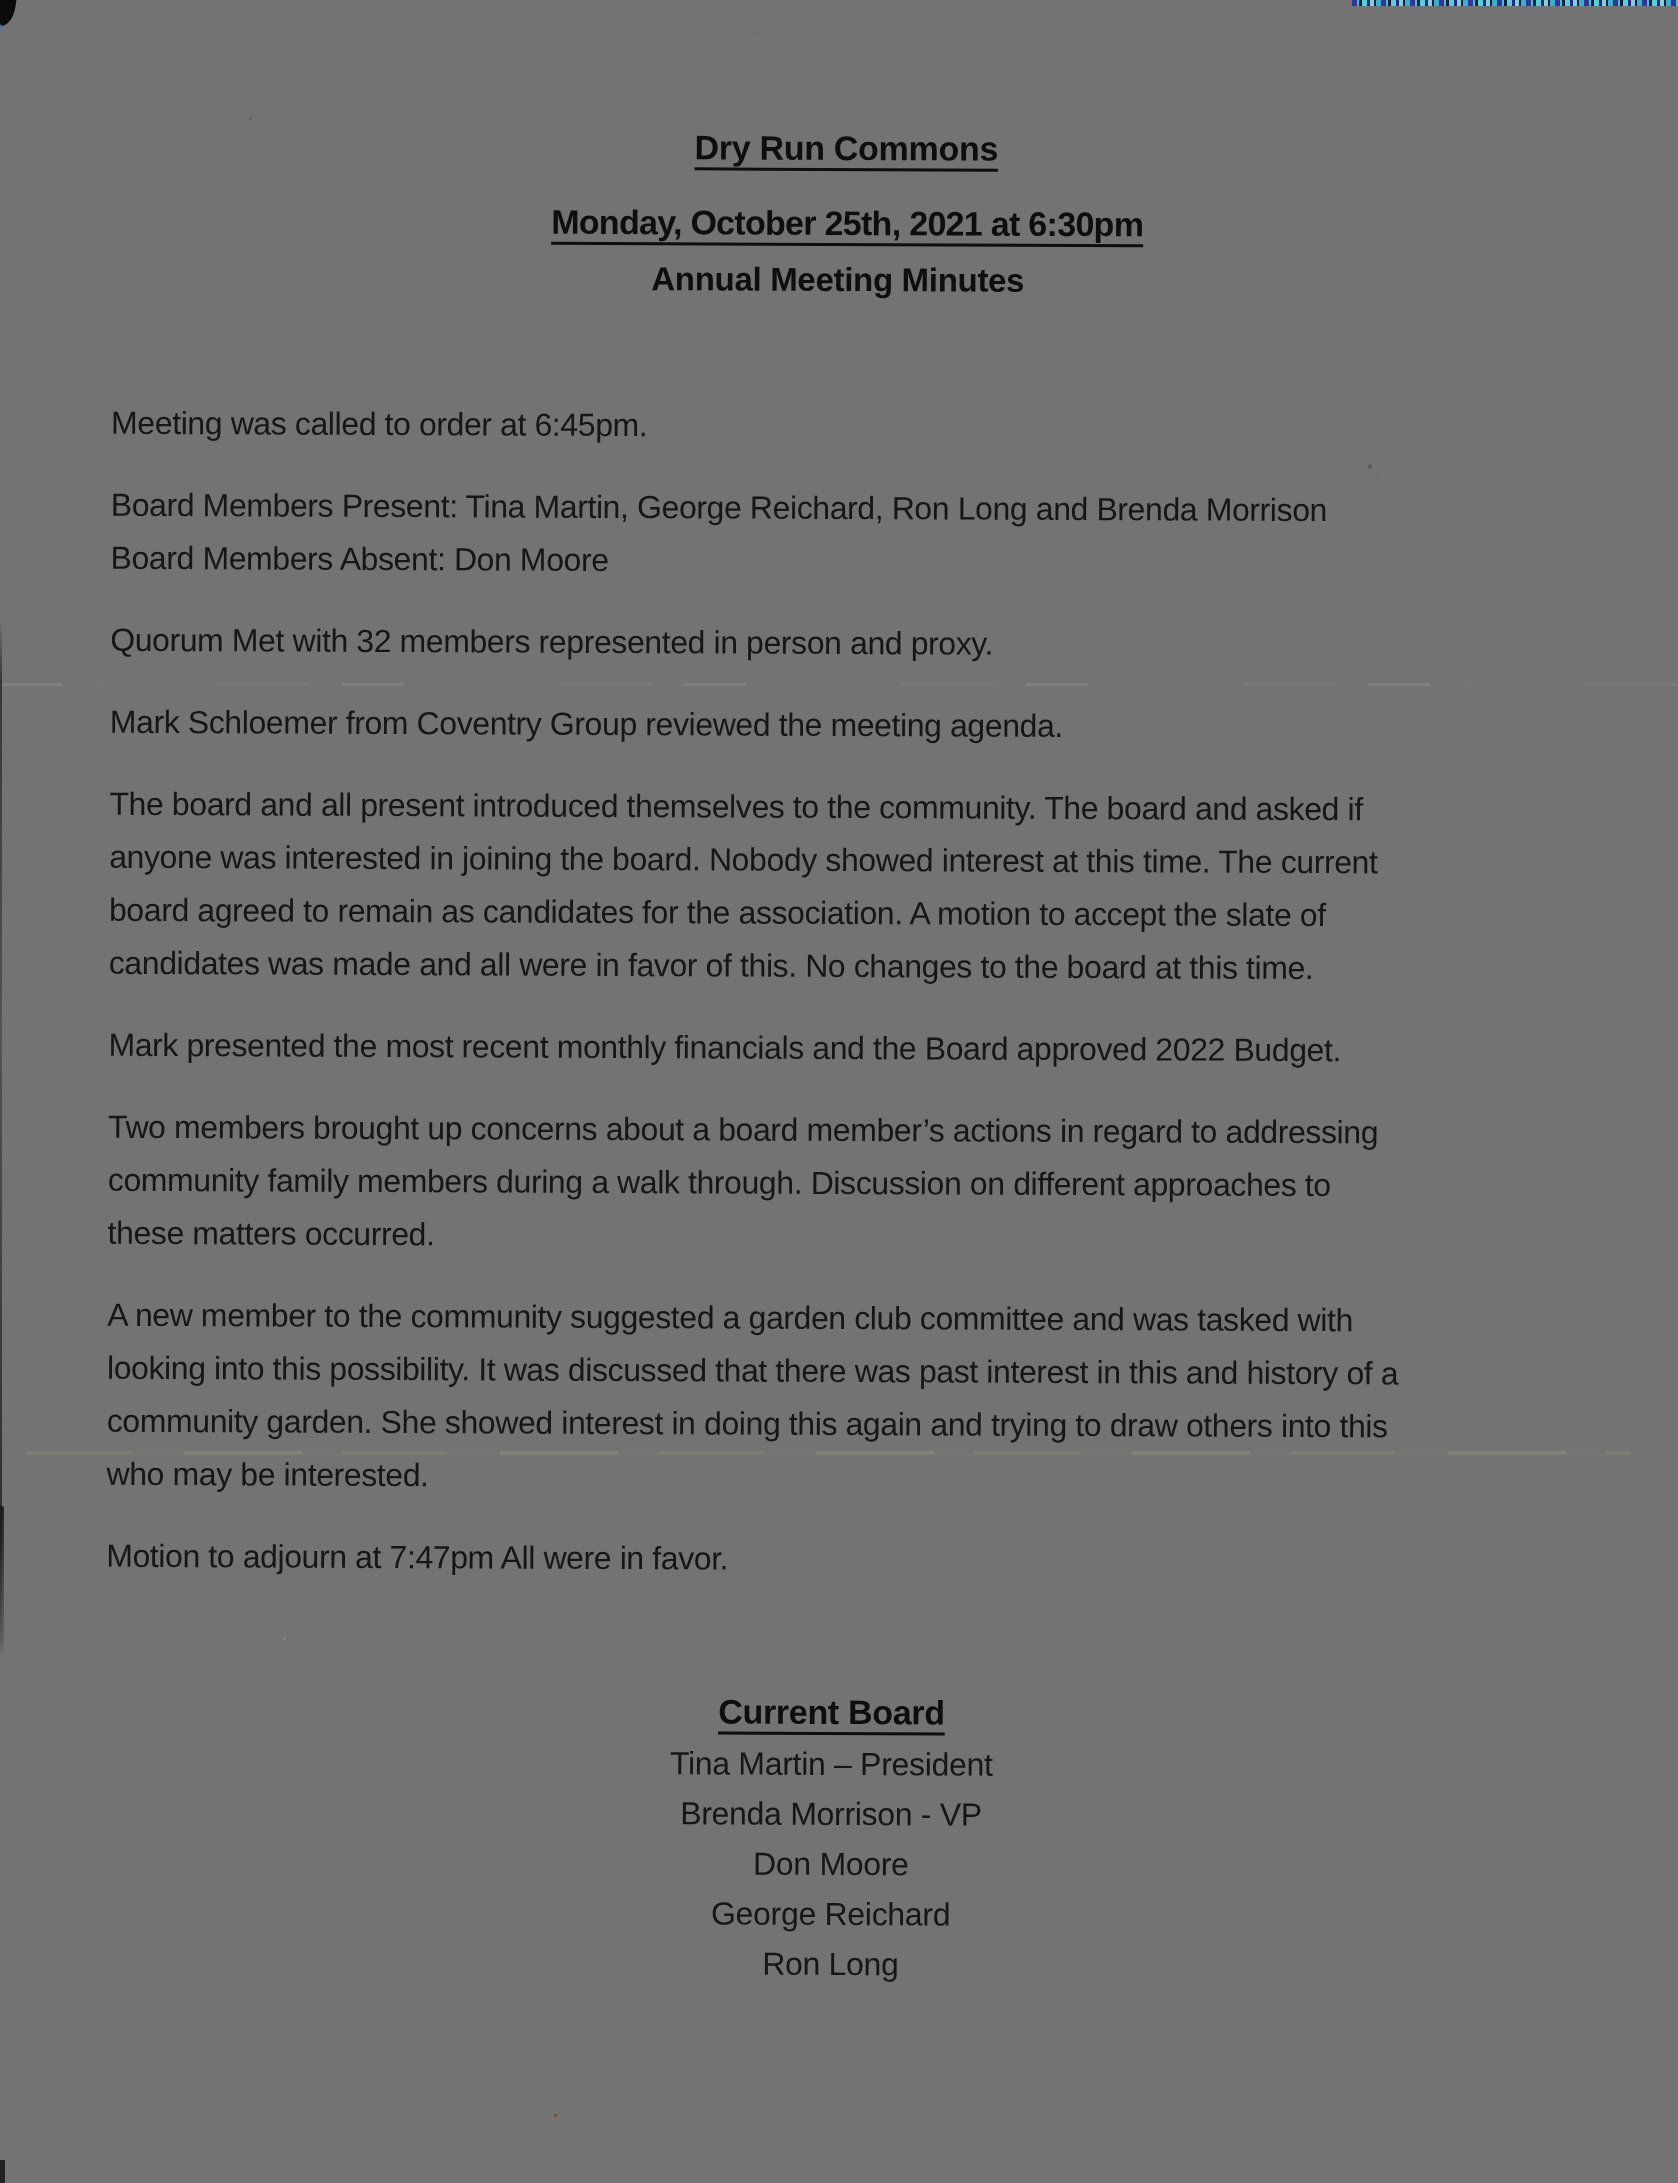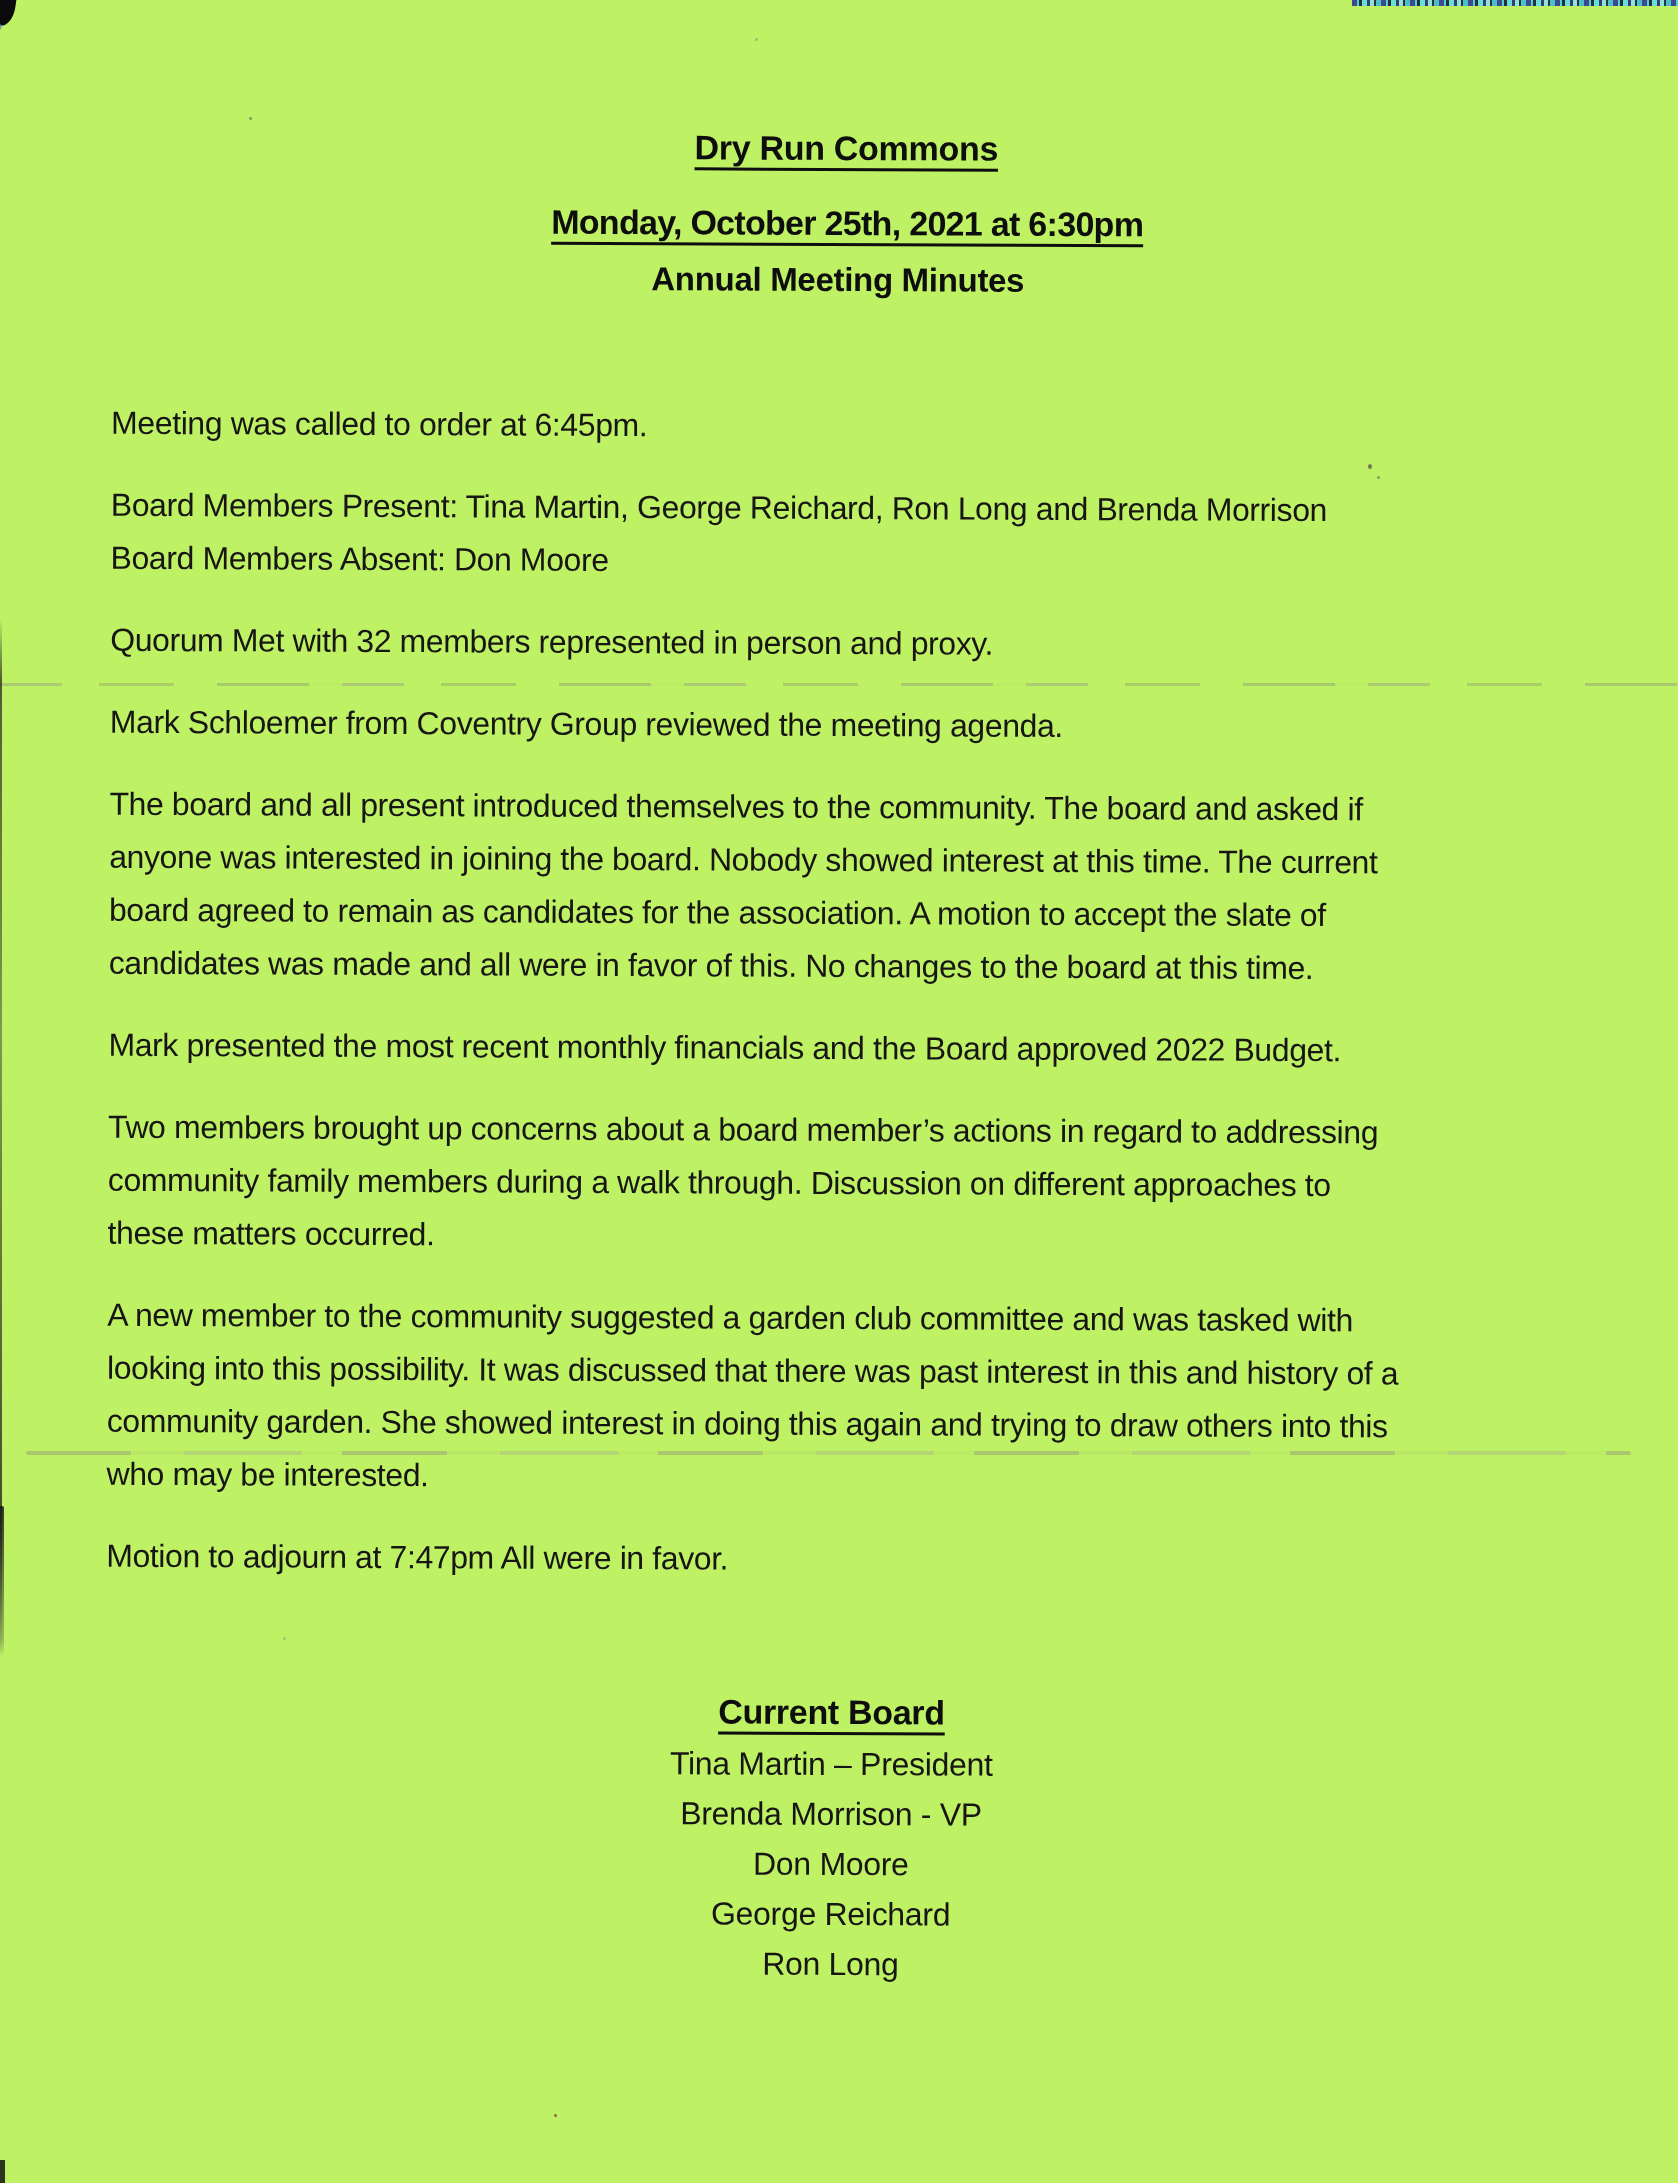--- a/index.html
+++ b/index.html
@@ -1,20 +1,20 @@
 <!DOCTYPE html>
 <html style="font-size:10.5px"><head>
 <meta charset="utf-8">
 <style>
   html, body { margin: 0; padding: 0; background: #e8e8e8; }
   .page {
     position: relative;
     width: 1678px;
     height: 2183px;
-    background: #bef264;
+    background: #737373;
     overflow: hidden;
     font-family: "Liberation Sans", "DejaVu Sans", sans-serif;
     color: #171615;
   }
   .content {
     position: absolute;
     left: 0; top: 0;
     width: 1678px;
     transform: rotate(0.25deg);
     transform-origin: 839px 0;

